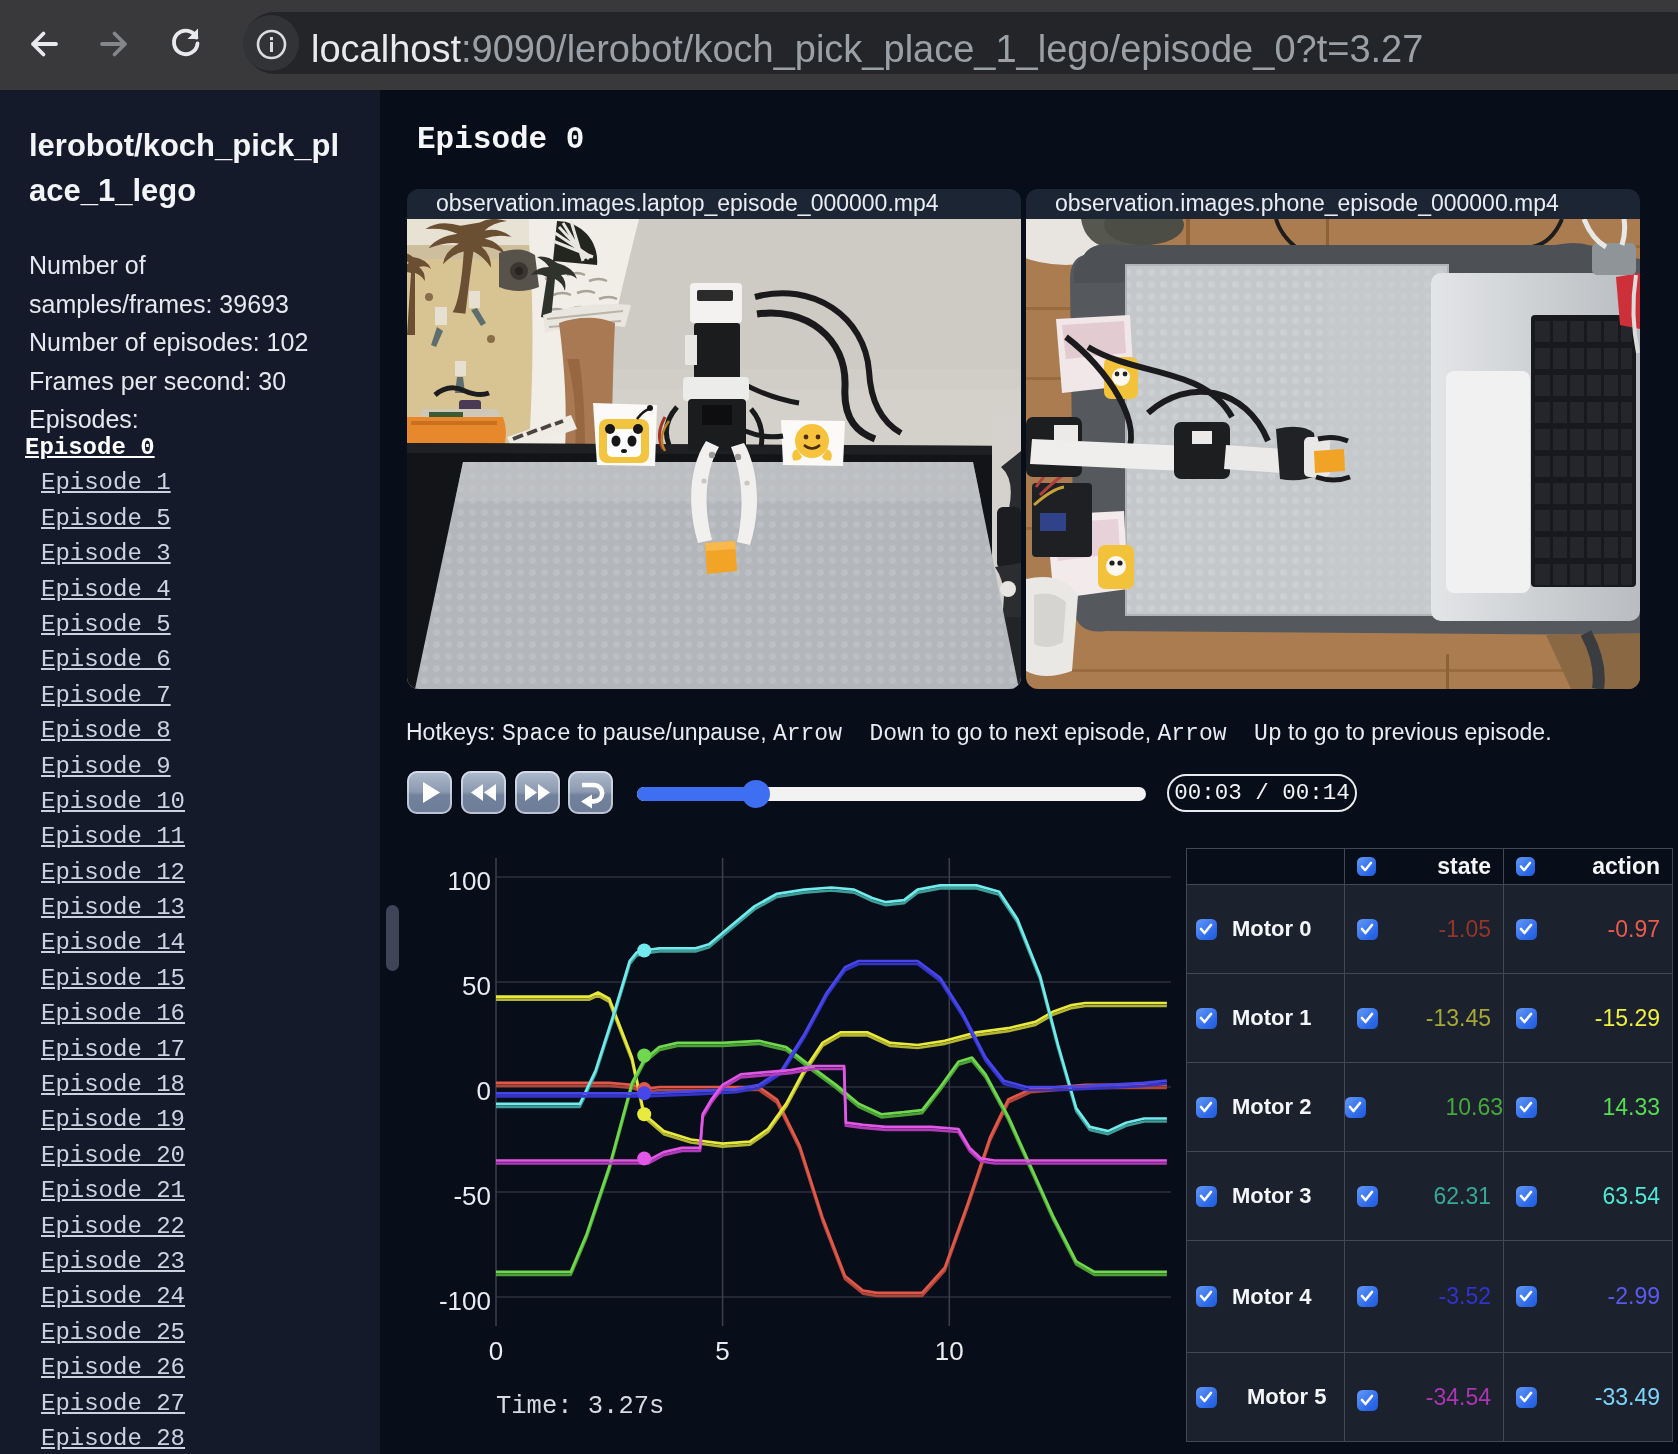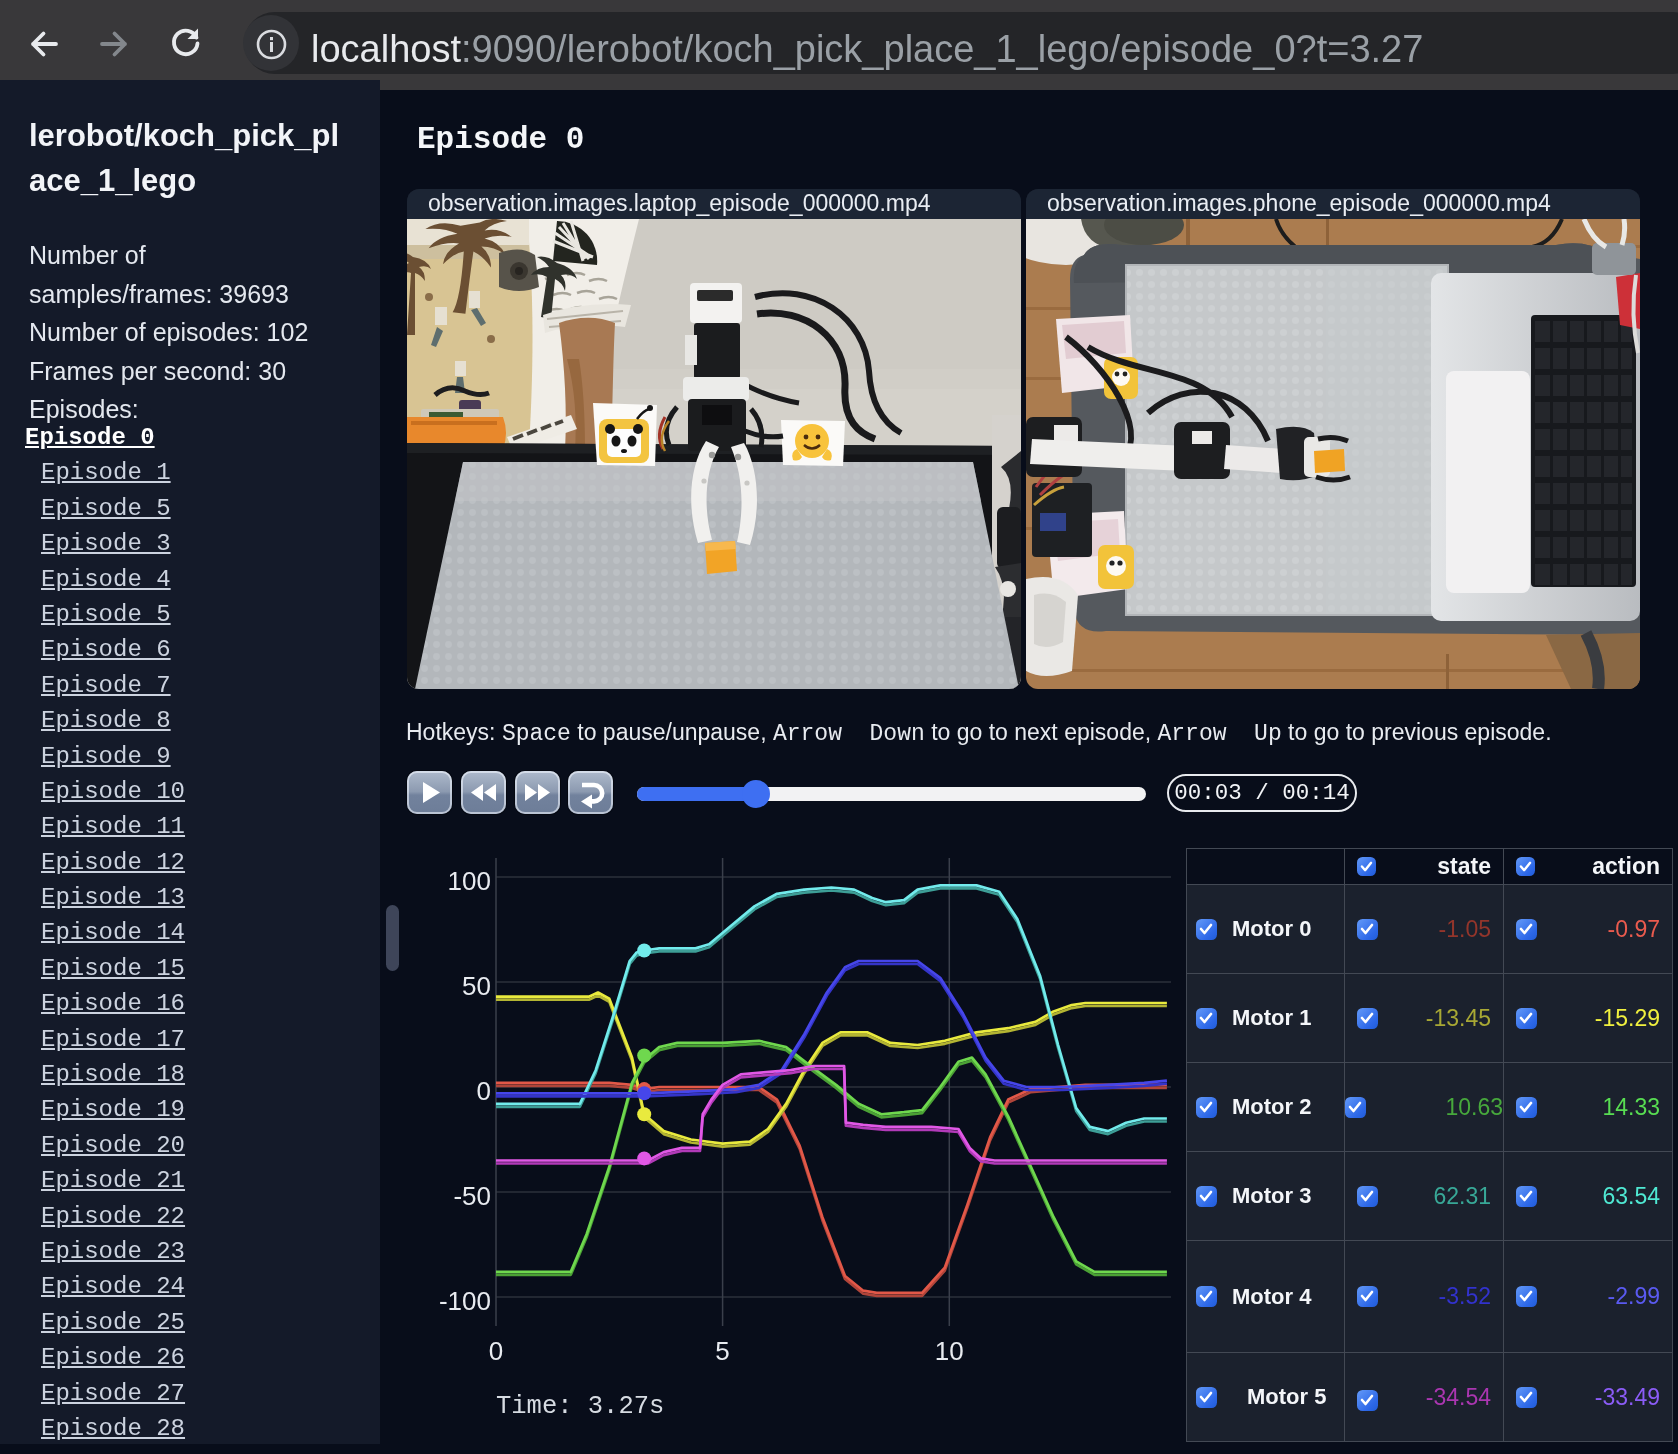--- a/index.html
+++ b/index.html
@@ -7,31 +7,31 @@
     font-family:"Liberation Sans", sans-serif; }
   .abs { position:absolute; }
   #page { position:relative; width:1678px; height:1454px; }
   
   #chrome { position:absolute; left:0; top:0; width:1678px; height:90px; background:#39383a; }
   #urlpill { position:absolute; left:244px; top:12px; width:1460px; height:62px; border-radius:31px; background:#242528; }
   #urlcirc { position:absolute; left:243px; top:15px; width:56px; height:56px; border-radius:28px; background:#323337; }
   #urltext { position:absolute; left:311px; top:28px; font-size:38px; color:#9aa0a6; white-space:nowrap; }
   #urltext b { color:#e8eaed; font-weight:normal; }
   
-  #sidebar { position:absolute; left:0; top:80px; width:380px; height:1364px; background:#141a29; overflow:hidden; }
+  #sidebar { position:absolute; left:0; top:90px; width:380px; height:1364px; background:#141a29; overflow:hidden; }
   #sbtitle { position:absolute; left:29px; top:33px; width:330px; font-size:31px; font-weight:bold; color:#f2f4f8; line-height:45px; letter-spacing:0px; word-wrap:break-word; }
   #sbstats { position:absolute; left:29px; top:156px; width:332px; font-size:25px; color:#e4e8ef; line-height:38.5px; }
   #eplist { position:absolute; left:41px; top:340px; font-family:"Liberation Mono", monospace; font-size:24px; color:#ccd3df; line-height:35.4px; }
   #eplist a { color:#ccd3df; text-decoration:underline; }
   #eplist .cur { color:#ffffff; font-weight:bold; margin-left:-8px; }
   
   #main { position:absolute; left:380px; top:90px; width:1298px; height:1364px; background:#080d1a; }
   #h2ep { position:absolute; left:37px; top:32px; font-family:"Liberation Mono", monospace; font-size:31px; font-weight:bold; color:#f4f6f9; }
   .vpanel { position:absolute; top:99px; height:500px; border-radius:12px; overflow:hidden; background:#10151f; }
-  .vhead { height:30px; background:#1c2534; color:#e9edf3; font-size:23px; line-height:29px; padding-left:21px; white-space:nowrap; }
+  .vhead { height:30px; background:#1c2534; color:#e9edf3; font-size:23px; line-height:29px; padding-left:29px; white-space:nowrap; }
   #vp1 { left:27px; width:614px; }
   #vp2 { left:646px; width:614px; }
   #hotkeys { position:absolute; left:26px; top:629px; font-size:23px; color:#e8ebf0; white-space:nowrap; }
   #hotkeys span.mono { font-family:"Liberation Mono", monospace; font-size:23px; }
   
   .cbtn { position:absolute; top:681px; width:45px; height:43px; border-radius:10px;
     background:linear-gradient(180deg,#aebacc 0%, #8c9ab0 48%, #72829d 56%, #6d7d98 100%);
     box-shadow:inset 0 0 0 2px rgba(238,244,252,0.6), 0 0 0 1px rgba(0,0,0,0.35); }
   #sldtrack { position:absolute; left:257px; top:697px; width:509px; height:14px; border-radius:7px; background:#f2f2f3; }
   #sldfill { position:absolute; left:257px; top:697px; width:119px; height:14px; border-radius:7px 0 0 7px; background:#3e6ff2; }
@@ -571,20 +571,20 @@
                 <span class="val" style="color:#aa36b0">-34.54</span>
               </div>
             </td>
 <td class="c3" style="padding:0 12px">
               <div style="display:flex;align-items:center;justify-content:space-between">
                 <span class="cb">
                   <svg width="14" height="12" viewBox="0 0 14 12">
                     <path d="M2 6 l3.5 4 l6.5 -8" stroke="#fff" stroke-width="2.6" fill="none" stroke-linecap="round" stroke-linejoin="round"></path>
                   </svg>
                 </span>
-                <span class="val" style="color:#8b5cf6">-33.49</span>
+                <span class="val" style="color:#7dd3fc">-33.49</span>
               </div>
             </td>
 </tr>
 </tbody>
       </table>
   </div>
 </div>
 
 </body></html>

